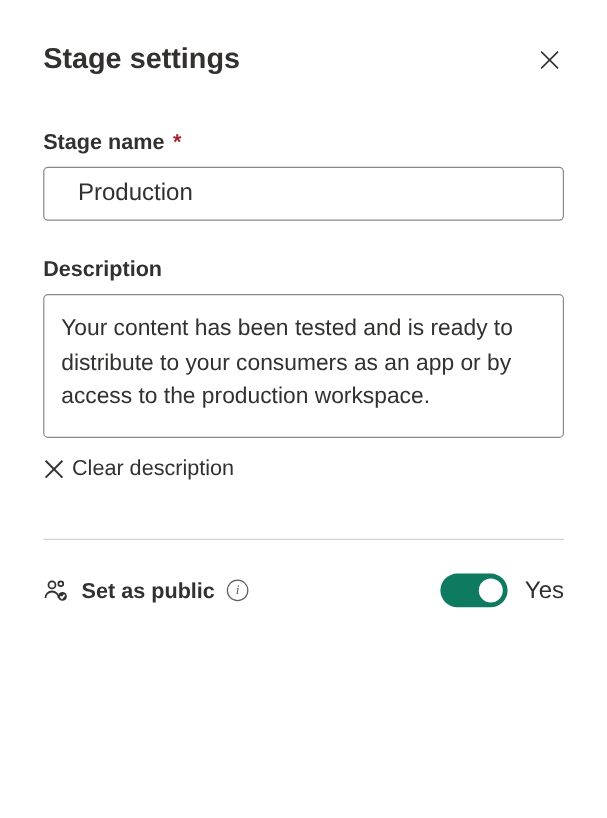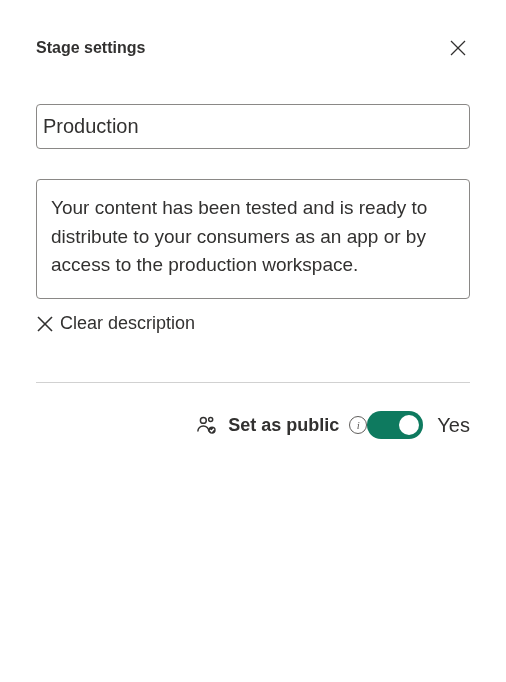--- a/index.html
+++ b/index.html
@@ -15,21 +15,21 @@
       padding: 36px;
       color: #323130;
     }
     .header {
       display: flex;
       justify-content: space-between;
       align-items: center;
       margin-bottom: 44px;
     }
     .title {
-      font-size: 16px;
+      font-size: 24px;
       font-weight: 600;
       color: #323130;
     }
     .close-btn {
       cursor: pointer;
       width: 24px;
       height: 24px;
       display: flex;
       align-items: center;
       justify-content: center;
@@ -46,21 +46,21 @@
       display: block;
     }
     .required {
       color: #a4262c;
       margin-left: 2px;
     }
     .text-input {
       width: 100%;
       border: 1px solid #8a8886;
       border-radius: 4px;
-      padding: 10px 6px;
+      padding: 10px 28px;
       font-size: 20px;
       font-family: inherit;
       color: #323130;
       outline: none;
     }
     .textarea {
       width: 100%;
       border: 1px solid #8a8886;
       border-radius: 4px;
       padding: 14px 14px;
@@ -88,21 +88,22 @@
     }
     .divider {
       border: none;
       border-top: 1px solid #d1d1d1;
       margin-top: 48px;
       margin-bottom: 28px;
     }
     .public-row {
       display: flex;
       align-items: center;
-      justify-content: flex-end;
+      justify-content: space-between;
+      gap: 43px;
     }
     .public-left {
       display: flex;
       align-items: center;
       gap: 10px;
     }
     .public-label {
       font-size: 18px;
       font-weight: 600;
       color: #323130;
@@ -160,24 +161,29 @@
   <h1 class="title">Stage settings</h1>
   <div class="close-btn">
     <svg width="18" height="18" viewBox="0 0 18 18" fill="none" stroke="currentColor" stroke-width="1.3">
       <line x1="2" y1="2" x2="16" y2="16"></line>
       <line x1="16" y1="2" x2="2" y2="16"></line>
     </svg>
   </div>
 </div>
 
 <div class="field-group">
+  <label class="field-label">
+    <span>Stage name</span>
+    <span class="required">*</span>
+  </label>
   <input type="text" class="text-input" value="Production" style="">
 </div>
 
 <div class="field-group">
+  <label class="field-label">Description</label>
   <textarea class="textarea" style="">Your content has been tested and is ready to distribute to your consumers as an app or by access to the production workspace.</textarea>
   <div class="clear-desc">
     <svg width="18" height="18" viewBox="0 0 18 18" fill="none" stroke="currentColor" stroke-width="1.6">
       <line x1="2" y1="2" x2="16" y2="16"></line>
       <line x1="16" y1="2" x2="2" y2="16"></line>
     </svg>
     <span>Clear description</span>
   </div>
 </div>
 

